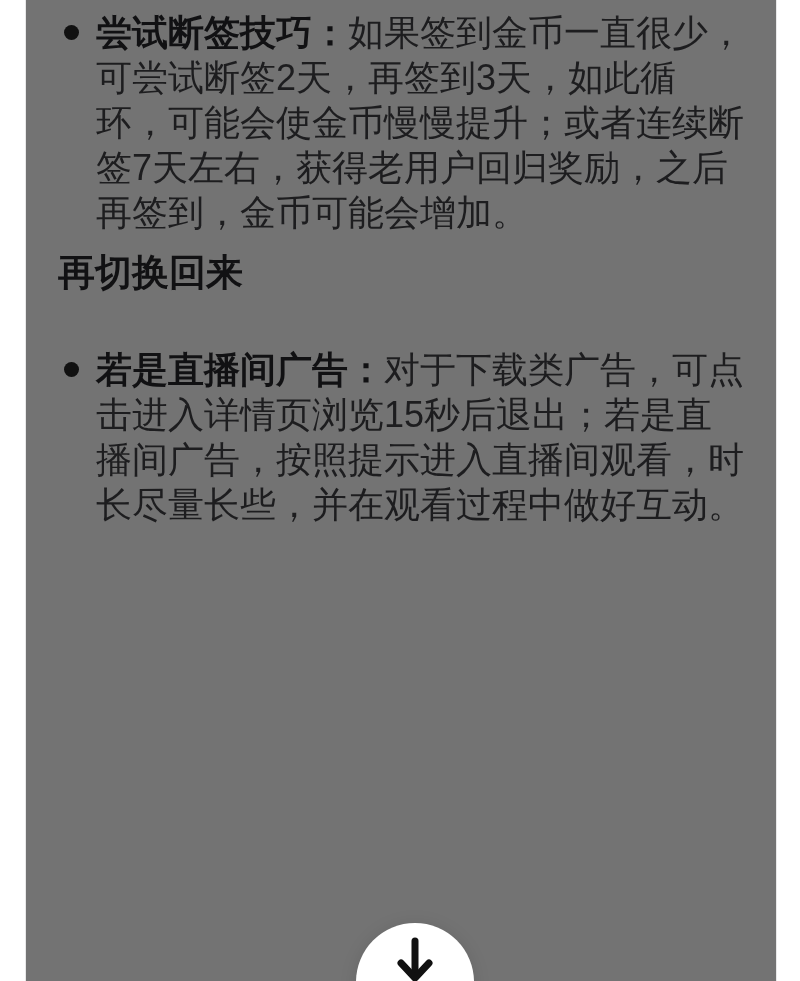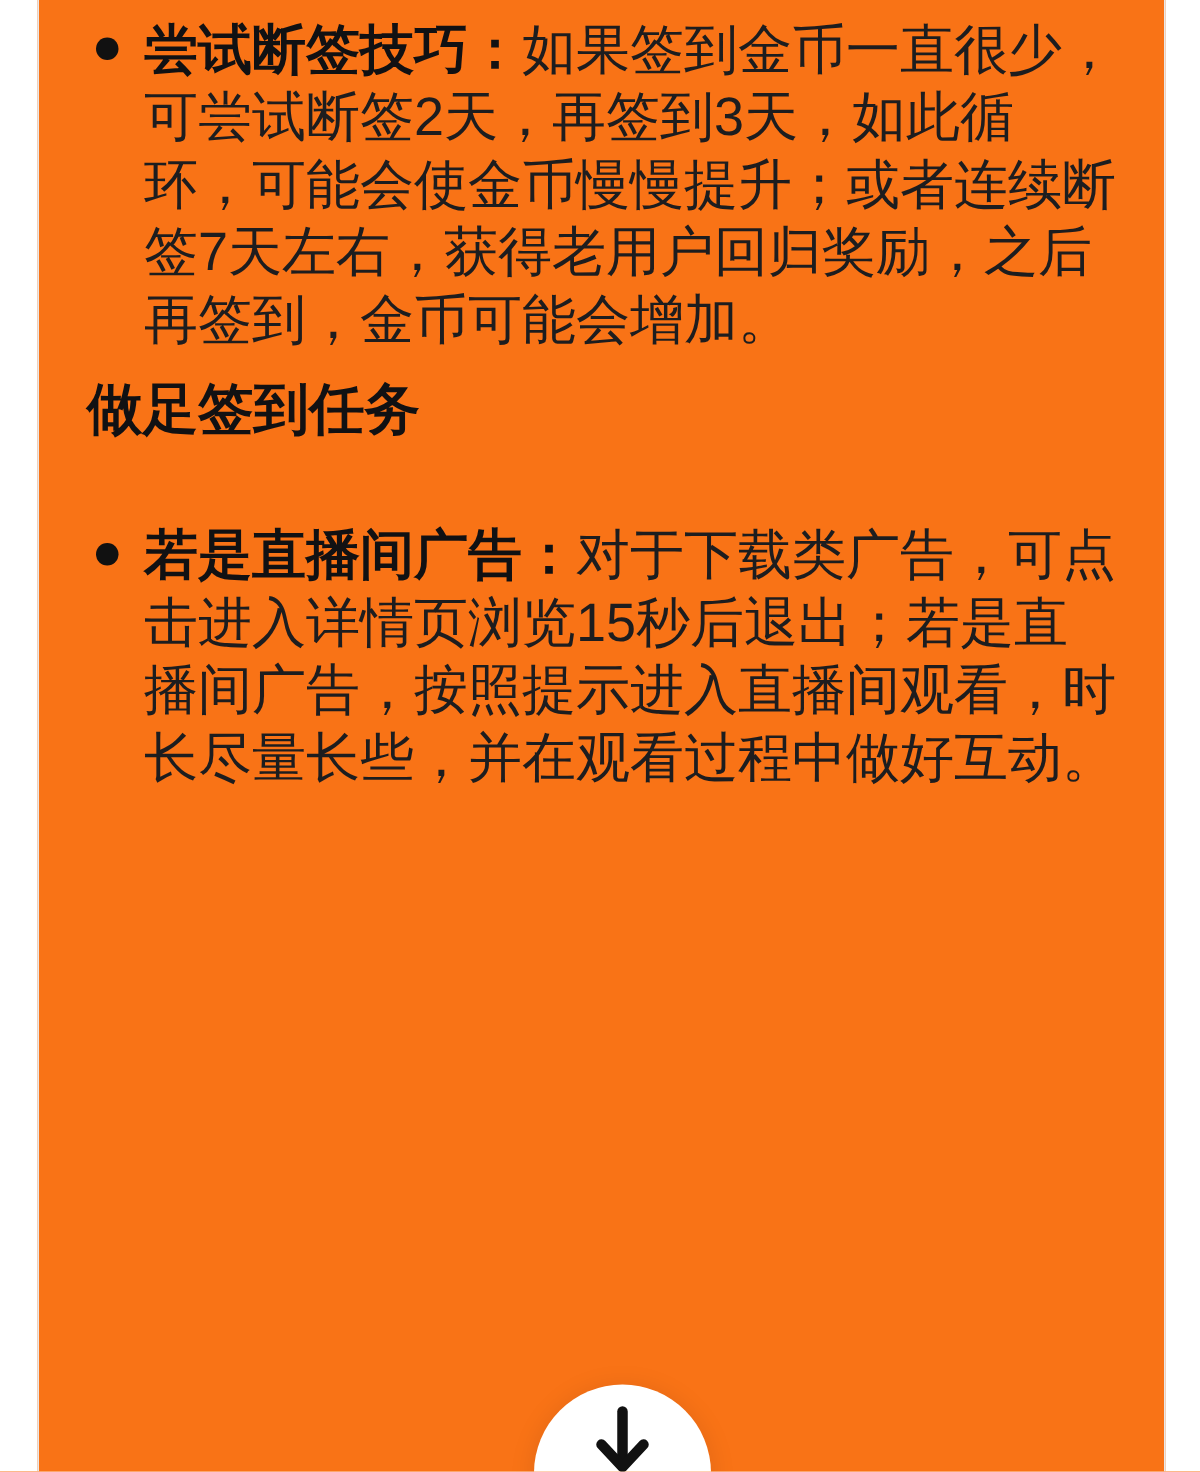--- a/index.html
+++ b/index.html
@@ -13,21 +13,21 @@
     font-family: "Liberation Sans", "DejaVu Sans", sans-serif;
     overflow: hidden;
     position: relative;
   }
   .content-panel {
     position: absolute;
     top: 0;
     left: 25px;
     width: 752px;
     height: 981px;
-    background: #f97316;
+    background: #737373;
     border-left: 1px solid #e8e8e9;
     border-right: 1px solid #e8e8e9;
     box-sizing: border-box;
     padding: 10px 30px 0 0;
     color: #1d1d1f;
     font-size: 36px;
     line-height: 45px;
     letter-spacing: 0px;
   }
   ul.tips-list {
@@ -100,21 +100,21 @@
 
 <div class="content-panel">
 
   <ul class="tips-list">
     <li class="tip-item">
       <span class="bullet-dot"></span>
       <p><span class="tip-term">尝试断签技巧</span><span class="tip-colon">：</span><span class="tip-text">如果签到金币一直很少，可尝试断签2天，再签到3天，如此循环，可能会使金币慢慢提升；或者连续断签7天左右，获得老用户回归奖励，之后再签到，金币可能会增加。</span></p>
     </li>
   </ul>
 
-  <h2 class="section-heading">做足签到任务</h2>
+  <h2 class="section-heading">再切换回来</h2>
 
   <ul class="tips-list second">
     <li class="tip-item">
       <span class="bullet-dot"></span>
       <p><span class="tip-term">若是直播间广告</span><span class="tip-colon">：</span><span class="tip-text">对于下载类广告，可点击进入详情页浏览15秒后退出；若是直播间广告，按照提示进入直播间观看，时长尽量长些，并在观看过程中做好互动。</span></p>
     </li>
   </ul>
 
 </div>
 

